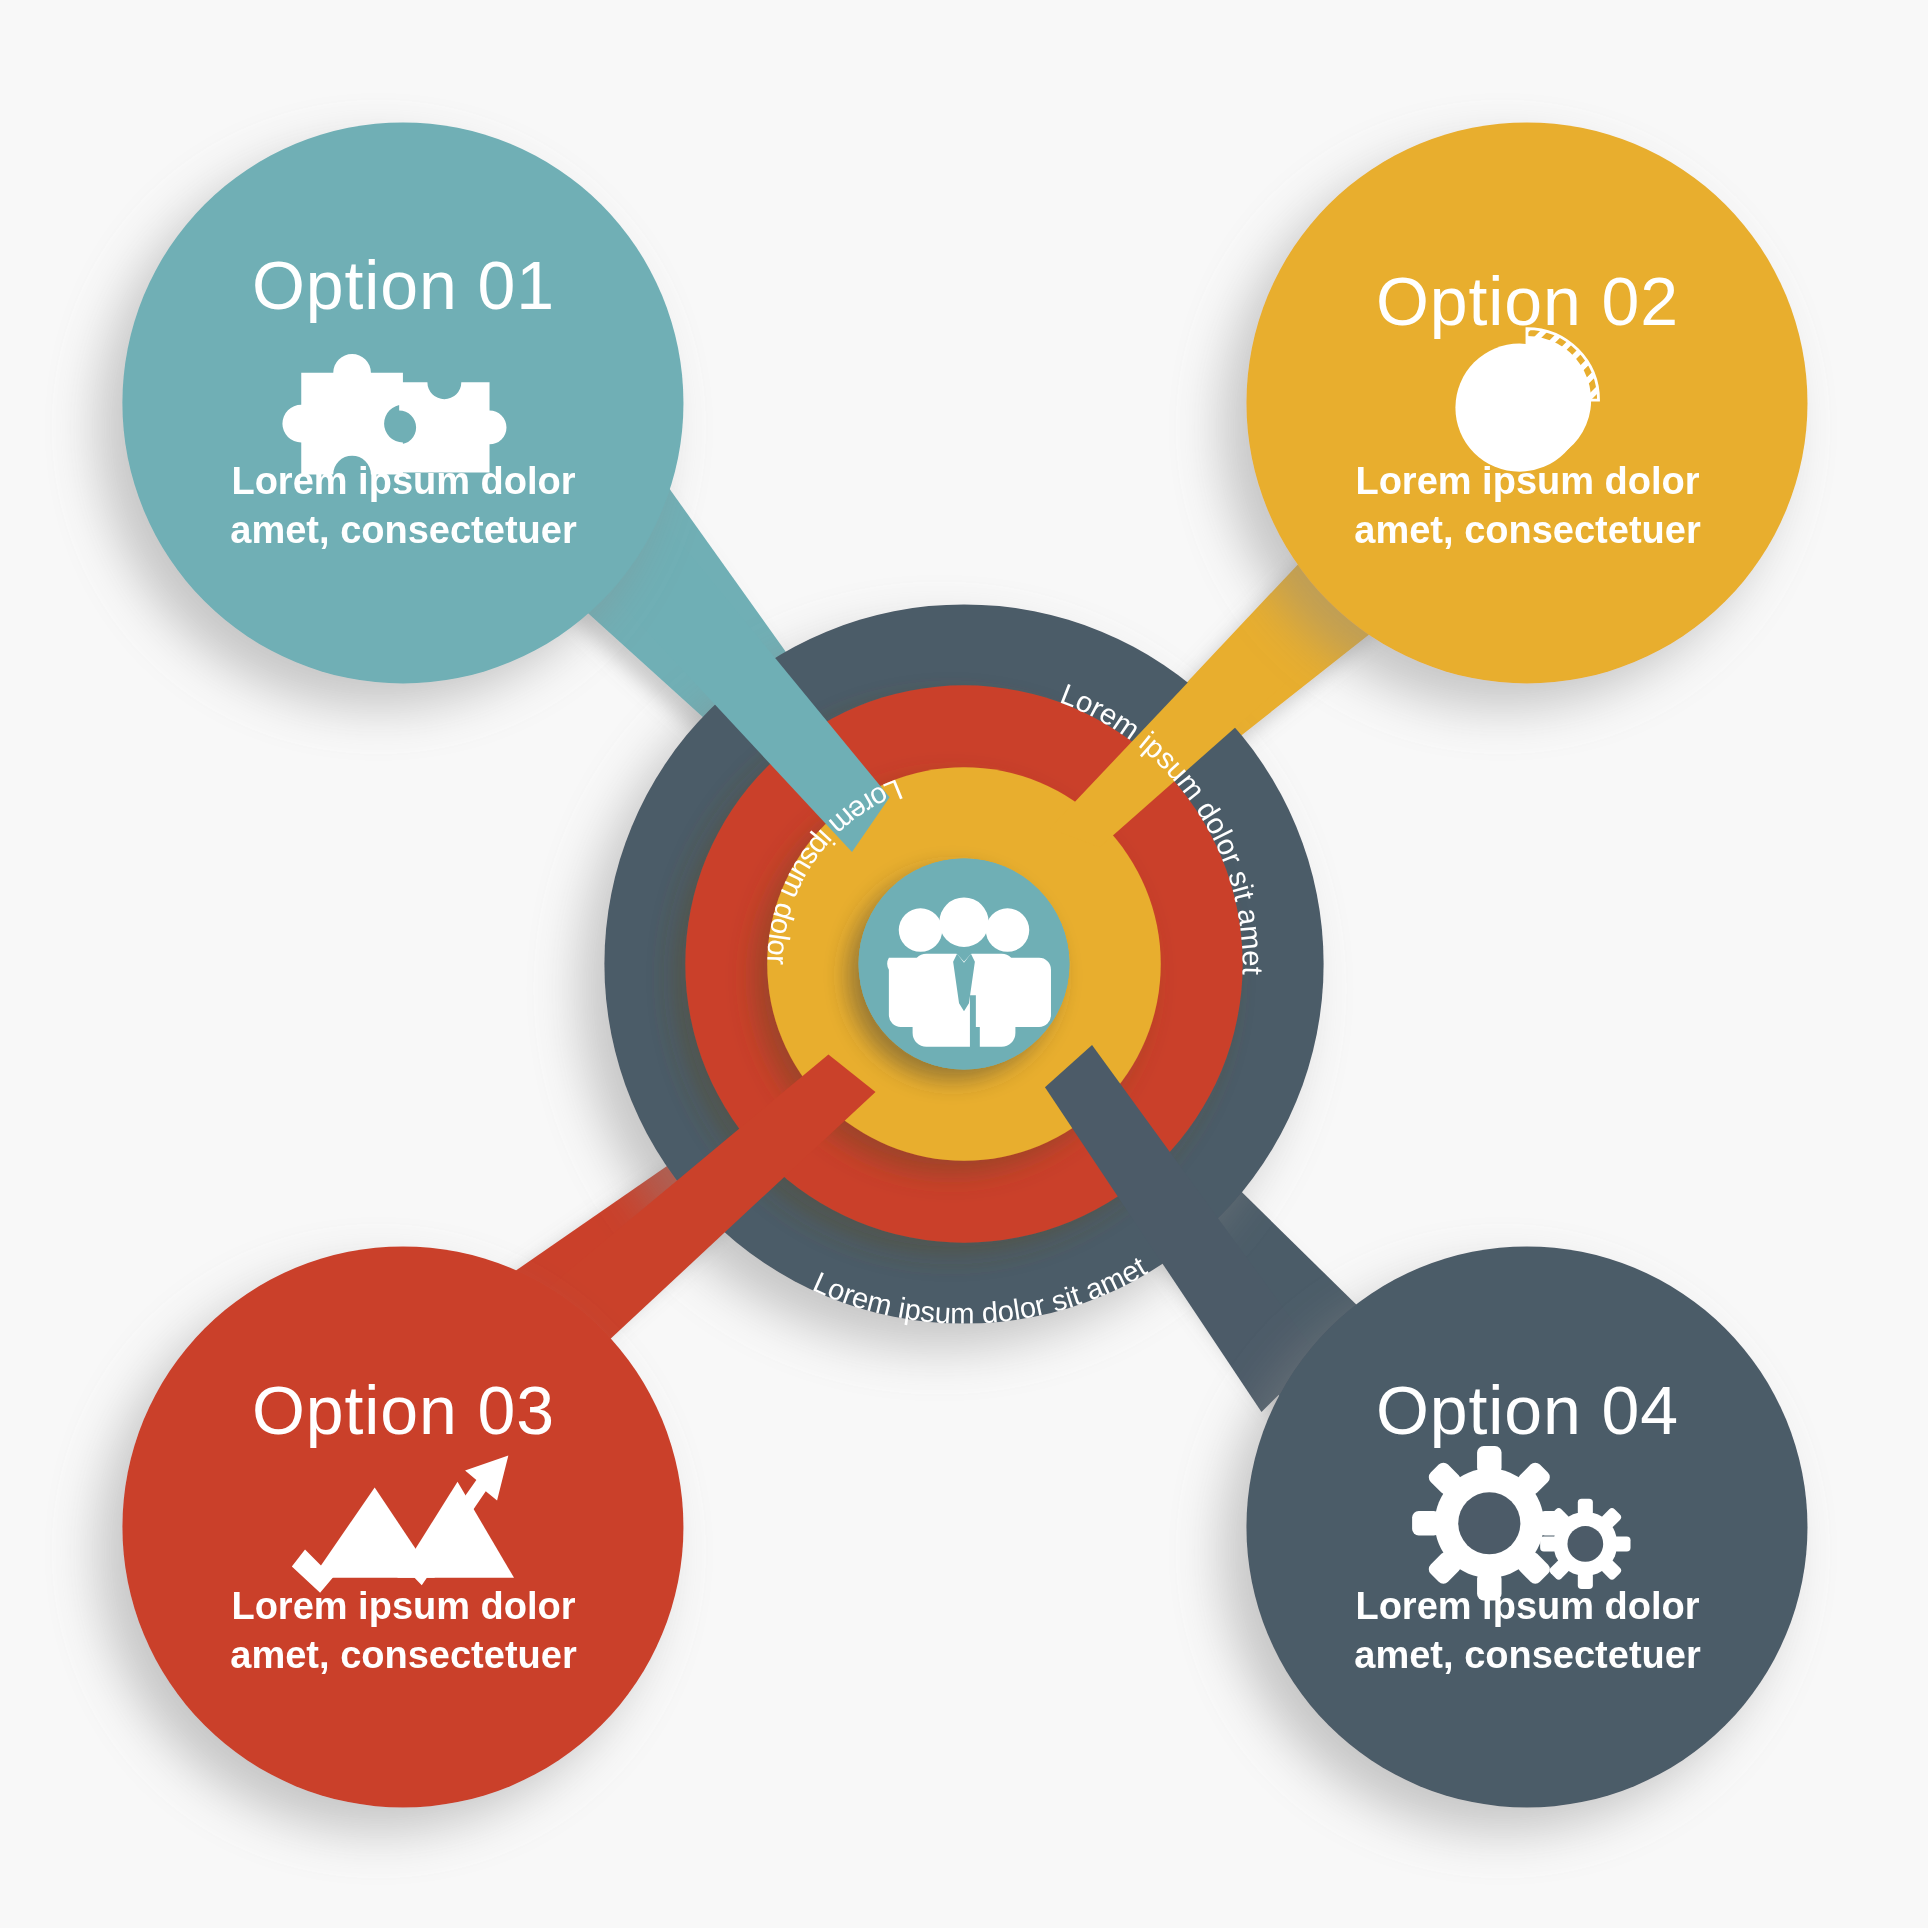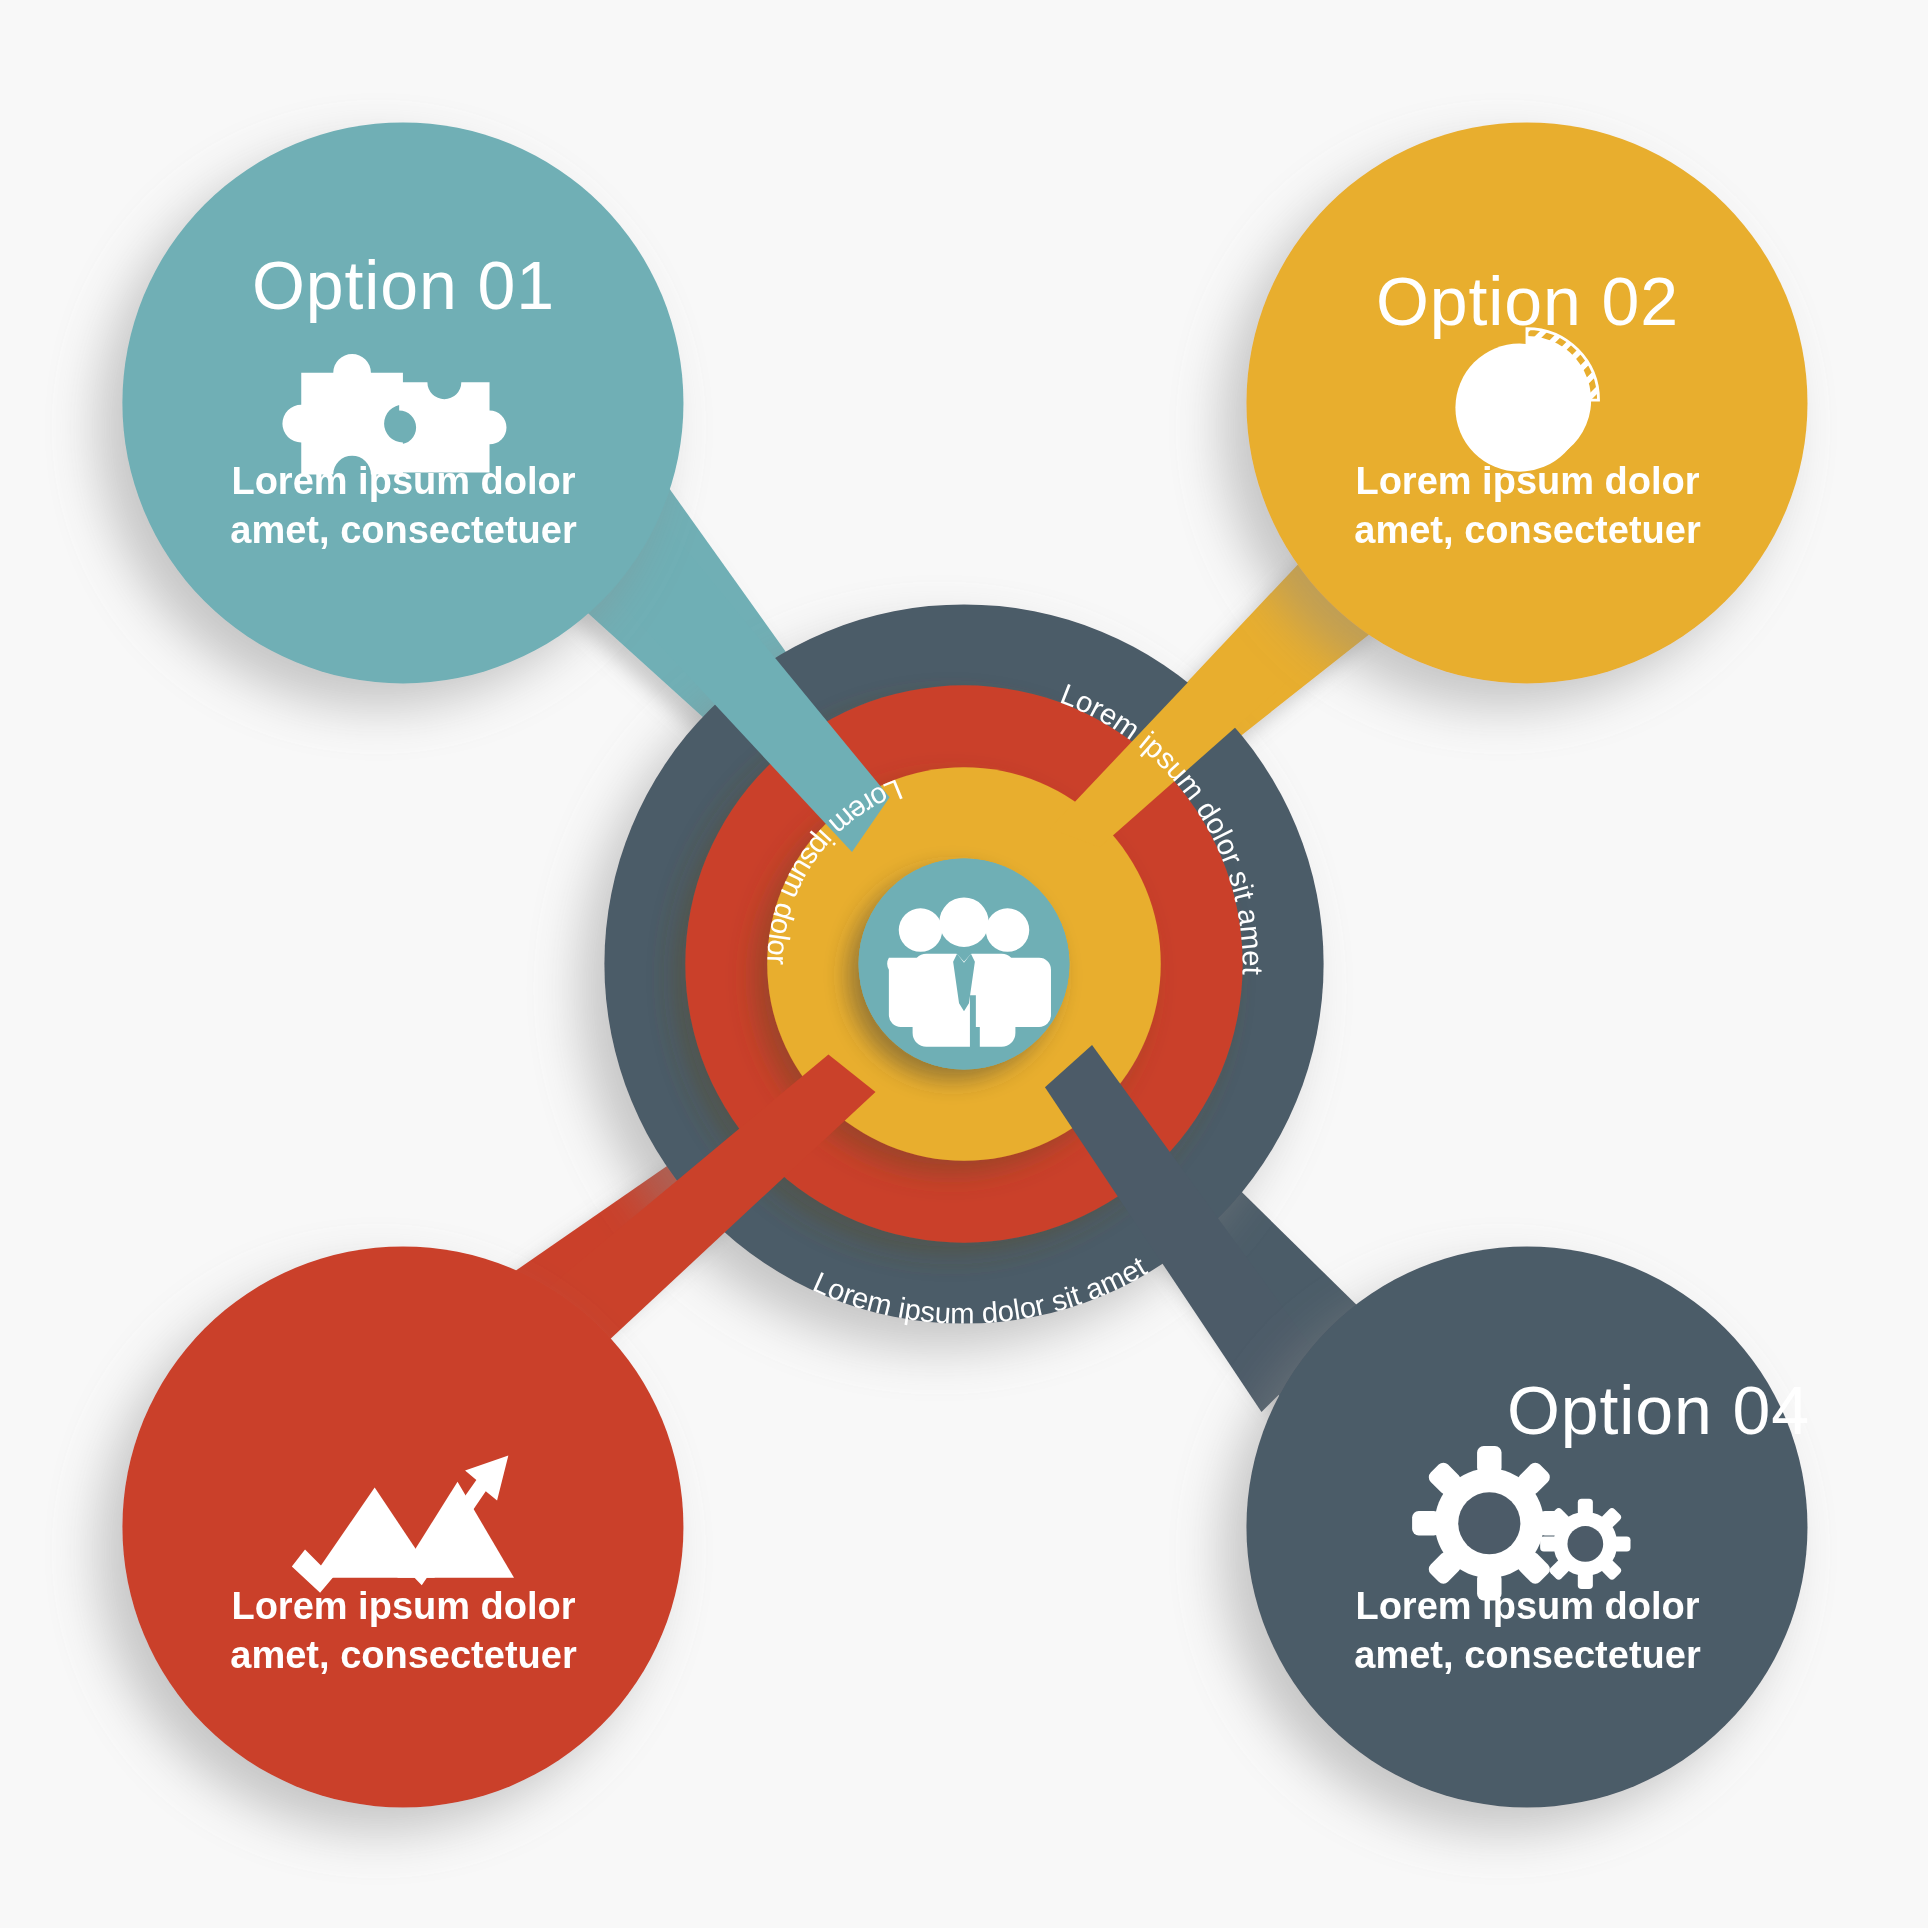--- a/index.html
+++ b/index.html
@@ -255,26 +255,29 @@
   </div>
 
   <div class="opt-label" style="left:1245px; top:266px; width:565px;">
     <div class="opt-title">Option 02</div>
   </div>
   <div class="opt-label" style="left:1245px; top:457px; width:565px;">
     <div class="opt-desc">Lorem ipsum dolor</div>
     <div class="opt-desc">amet, consectetuer</div>
   </div>
 
+  <div class="opt-label" style="left:121px; top:1375px; width:565px;">
+    <div class="opt-title">Option 03</div>
+  </div>
   <div class="opt-label" style="left:121px; top:1582px; width:565px;">
     <div class="opt-desc">Lorem ipsum dolor</div>
     <div class="opt-desc">amet, consectetuer</div>
   </div>
 
-  <div class="opt-label" style="left:1245px; top:1375px; width:565px;text-align:right;">
+  <div class="opt-label" style="left:1245px; top:1375px; width:565px;">
     <div class="opt-title">Option 04</div>
   </div>
   <div class="opt-label" style="left:1245px; top:1582px; width:565px;">
     <div class="opt-desc">Lorem ipsum dolor</div>
     <div class="opt-desc">amet, consectetuer</div>
   </div>
 
 </div>
 
 

